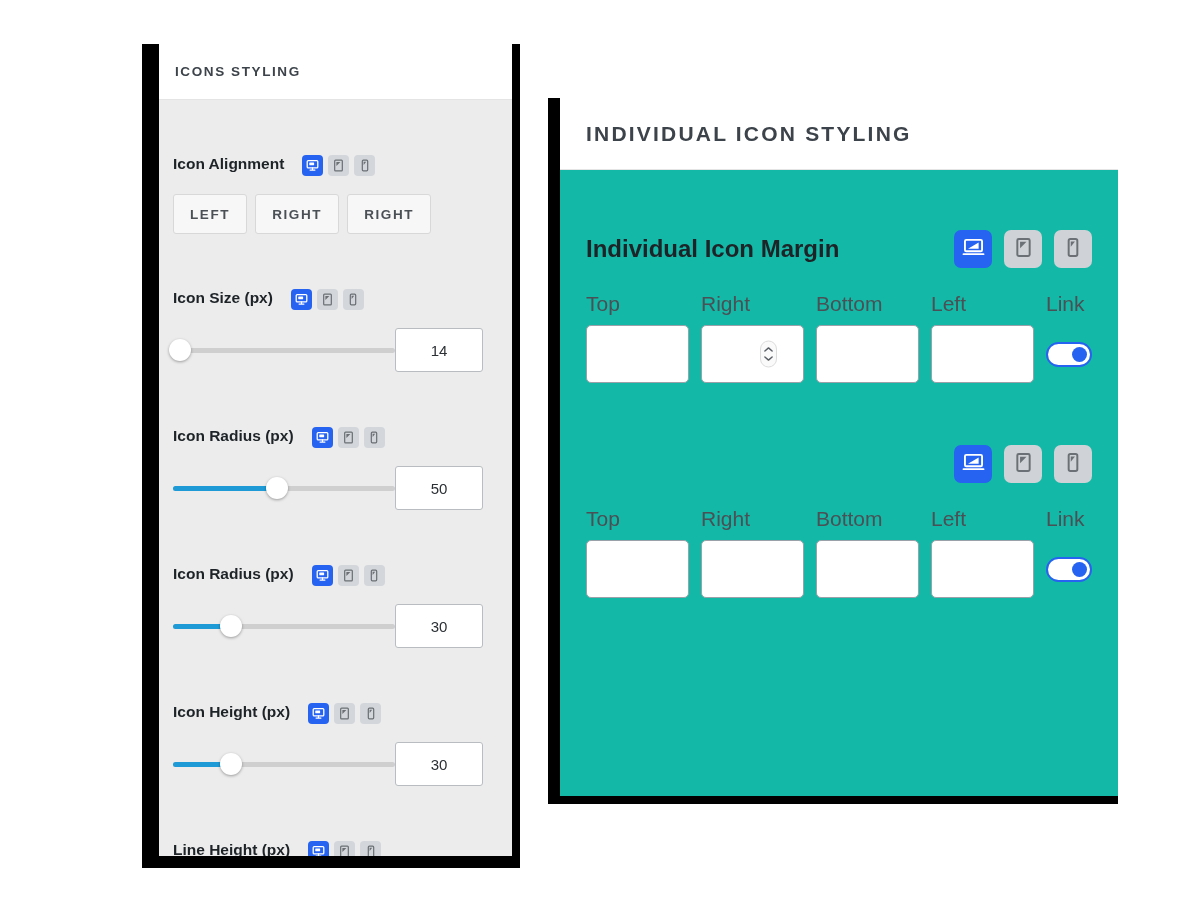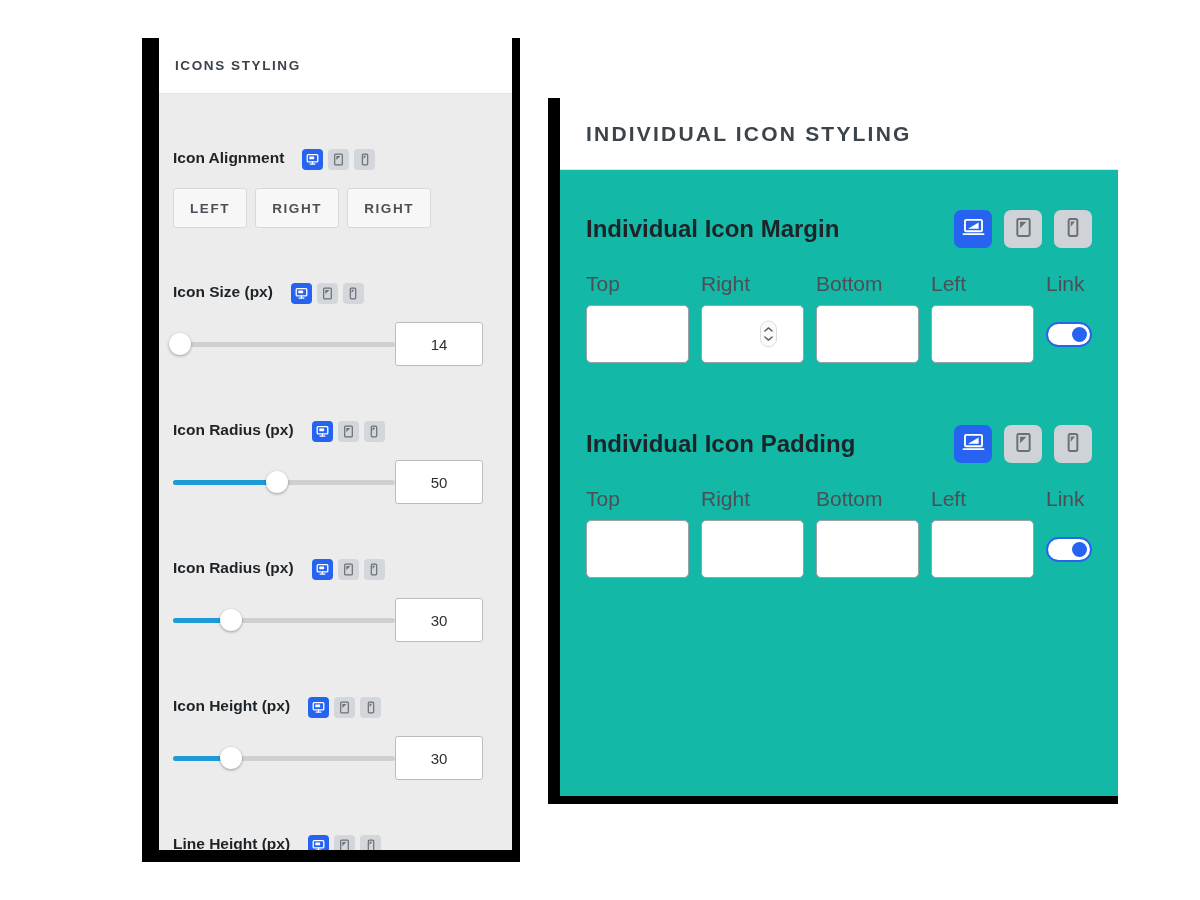--- a/index.html
+++ b/index.html
@@ -9,21 +9,21 @@
     background: #ffffff;
     font-family: "Liberation Sans", sans-serif;
     overflow: hidden;
   }
   .stage { position: relative; width: 1200px; height: 900px; }
 
   
   .frame { position: absolute; background: #000000; }
 
   
-  #left-panel { left: 142px; top: 38px; width: 378px; height: 824px; }
+  #left-panel { left: 142px; top: 44px; width: 378px; height: 824px; }
   #left-panel .panel-inner {
     position: absolute; left: 17px; top: 0px; width: 353px; height: 812px;
     background: #ececec; overflow: hidden;
   }
   .panel-header {
     background: #ffffff;
     border-bottom: 1px solid #e4e4e4;
     display: flex; align-items: center;
   }
   #left-panel .panel-header { height: 56px; padding-left: 16px; }
@@ -88,21 +88,21 @@
   
   #right-panel { left: 548px; top: 98px; width: 570px; height: 706px; }
   #right-panel .panel-inner {
     position: absolute; left: 12px; top: 0px; width: 558px; height: 698px;
     background: #14b8a6; overflow: hidden;
   }
   #right-panel .panel-header { height: 72px; padding-left: 26px; }
   .header-title-lg {
     font-size: 21px; font-weight: 700; color: #3c434a; letter-spacing: 2.2px;
   }
-  #right-panel .panel-body { padding: 40px 26px 0 26px; }
+  #right-panel .panel-body { padding: 40px 26px 0 26px; margin-top: 20px; }
 
   .big-ctrl-head { display: flex; align-items: center; }
   .big-label { font-size: 24px; font-weight: 700; color: #1d2327; }
   .big-devices { display: flex; align-items: center; gap: 12px; margin-left: auto; }
   .dev-btn-lg {
     width: 38px; height: 38px; border-radius: 7px;
     background: #cfd2d6; display: flex; align-items: center; justify-content: center;
     flex: 0 0 auto;
   }
   .dev-btn-lg.active { background: #2563f0; }
@@ -479,21 +479,20 @@
                     <div class="toggle">
                       <span class="knob"></span>
                     </div>
                   </div>
                 </div>
               </div>
             </div>
             <div class="section-gap"></div>
             <div>
               <div class="big-ctrl-head">
-                <span class="big-label">Individual Icon Padding</span>
                 <span class="big-devices">
                   <span class="dev-btn-lg active">
                     <span><svg width="23" height="19" viewBox="0 0 24 20">
                         <rect class="stroke" x="3" y="2" width="18" height="12" rx="1.4" fill="none" stroke-width="2"></rect>
                         <path class="fill" d="M6 5h12v6H6z" opacity="0"></path>
                         <path class="fill" d="M6.2 11.2 17.4 4.8v6.4z"></path>
                         <path class="stroke" d="M1.5 17h21" stroke-width="2" stroke-linecap="round"></path>
                       </svg></span>
                   </span>
                   <span class="dev-btn-lg">

